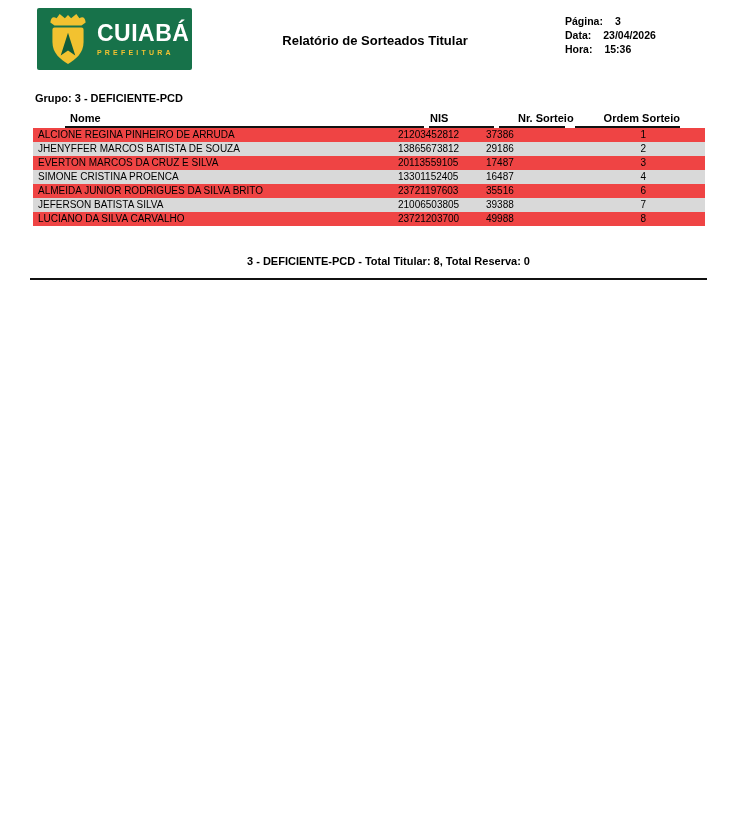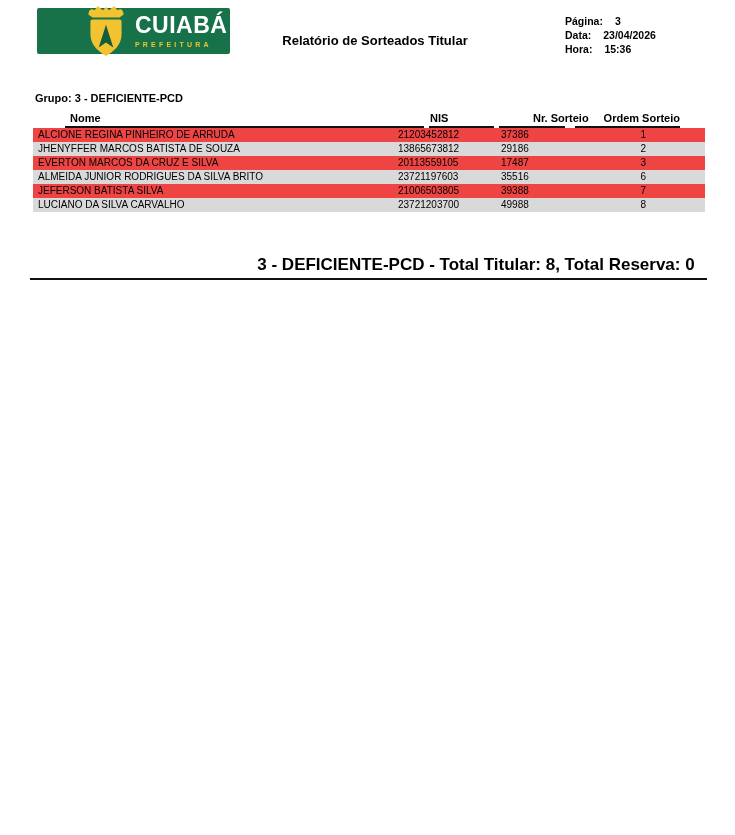--- a/index.html
+++ b/index.html
@@ -16,26 +16,25 @@
     background: #ffffff;
     overflow: hidden;
   }
 
   
   .logo {
     position: absolute;
     left: 37px;
     top: 8px;
     width: 155px;
-    height: 46px;
+    height: 62px;
     background: #17724A;
     display: flex;
     align-items: center;
     border-radius: 2px;
-    padding-left: 38px;
   }
   .crest {
     width: 46px;
     height: 54px;
     margin-left: 8px;
     flex: 0 0 auto;
   }
   .logo-text {
     margin-left: 6px;
     display: flex;
@@ -101,21 +100,21 @@
   .thead {
     position: relative;
     height: 16px;
     font-weight: bold;
     font-size: 11px;
     line-height: 13px;
     margin-left: 32px;
   }
   .col-nome  { position: absolute; left: 5px; }
   .col-nis   { position: absolute; left: 365px; }
-  .col-nr    { position: absolute; left: 436px; padding-left: 32px; }
+  .col-nr    { position: absolute; left: 421px; padding-left: 32px; }
   .col-ordem { position: absolute; left: 510px; width: 105px; text-align: right; }
   .useg {
     position: absolute;
     top: 14px;
     height: 2px;
     background: #111111;
   }
   .useg-1 { left: 0;     width: 359px; }
   .useg-2 { left: 364px; width: 65px; }
   .useg-3 { left: 434px; width: 66px; }
@@ -131,23 +130,22 @@
   }
   .trow:nth-child(even) { background: #D9D9D9; }
   .trow .col-ordem { width: 103px; }
 
   
   .summary {
     position: absolute;
     left: 247px;
     top: 255px;
     width: 458px;
-    text-align: center;
-    font-weight: bold;
-    font-size: 17px;
+    font-weight: bold;
+    font-size: 11px;
   }
   .bottom-rule {
     position: absolute;
     left: 30px;
     top: 278px;
     width: 677px;
     height: 2px;
     background: #111111;
   }
 </style>
@@ -214,20 +212,26 @@
         <span class="col-nr">29186</span>
         <span class="col-ordem">2</span>
       </div>
       <div class="trow">
         <span class="col-nome">EVERTON MARCOS DA CRUZ E SILVA</span>
         <span class="col-nis">20113559105</span>
         <span class="col-nr">17487</span>
         <span class="col-ordem">3</span>
       </div>
       <div class="trow">
+        <span class="col-nome">SIMONE CRISTINA PROENCA</span>
+        <span class="col-nis">13301152405</span>
+        <span class="col-nr">16487</span>
+        <span class="col-ordem">4</span>
+      </div>
+      <div class="trow">
         <span class="col-nome">ALMEIDA JUNIOR RODRIGUES DA SILVA BRITO</span>
         <span class="col-nis">23721197603</span>
         <span class="col-nr">35516</span>
         <span class="col-ordem">6</span>
       </div>
       <div class="trow">
         <span class="col-nome">JEFERSON BATISTA SILVA</span>
         <span class="col-nis">21006503805</span>
         <span class="col-nr">39388</span>
         <span class="col-ordem">7</span>

